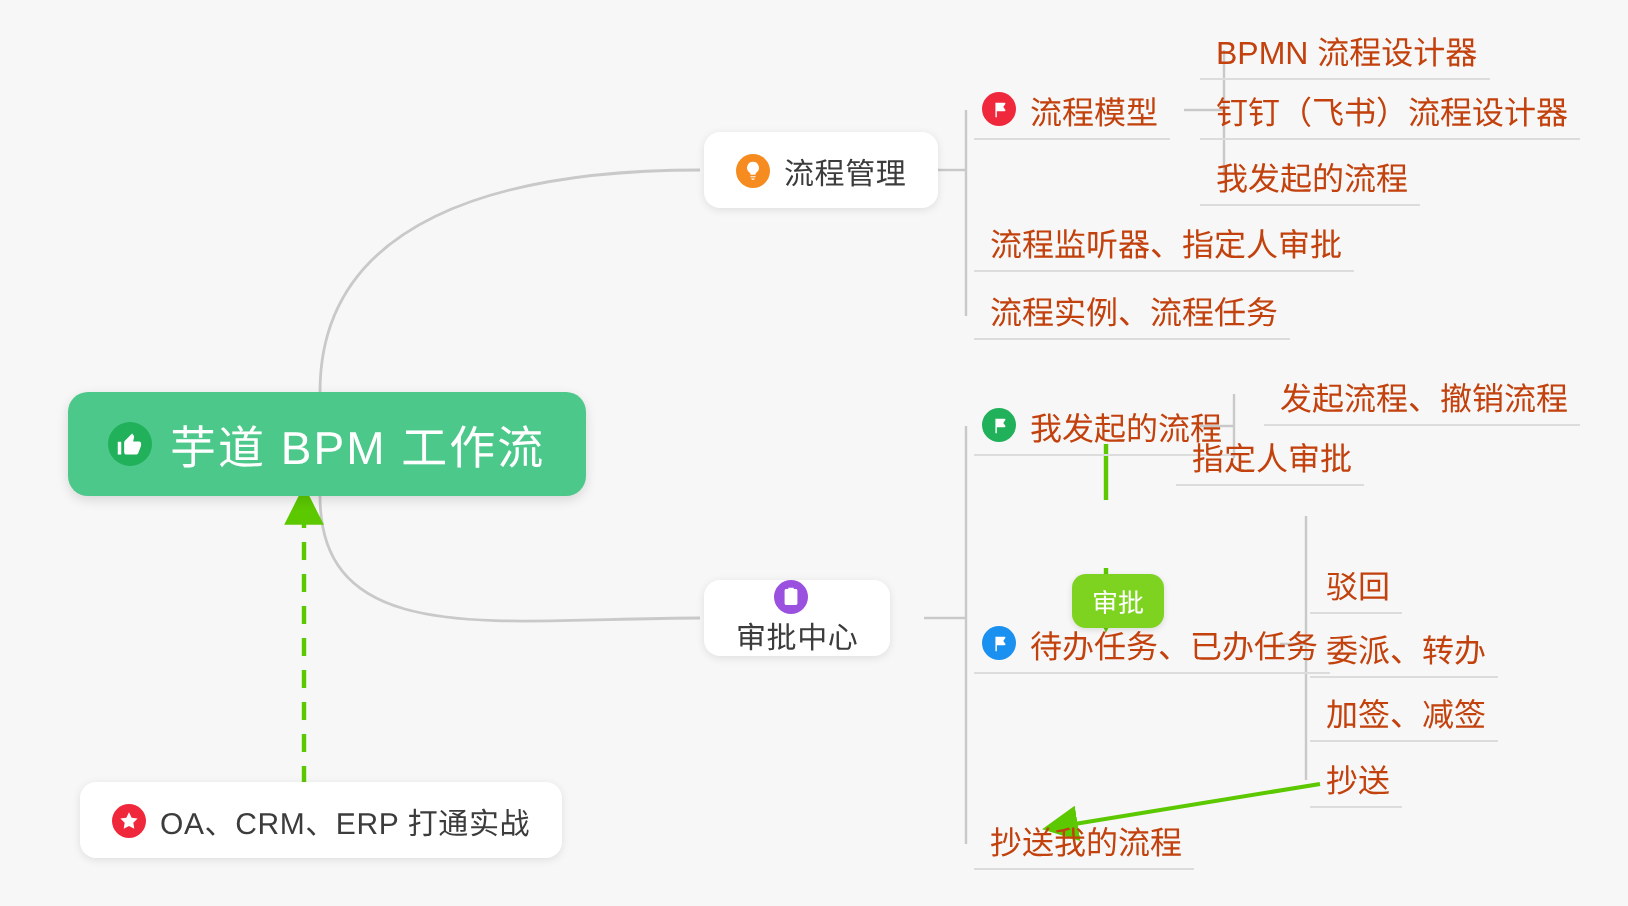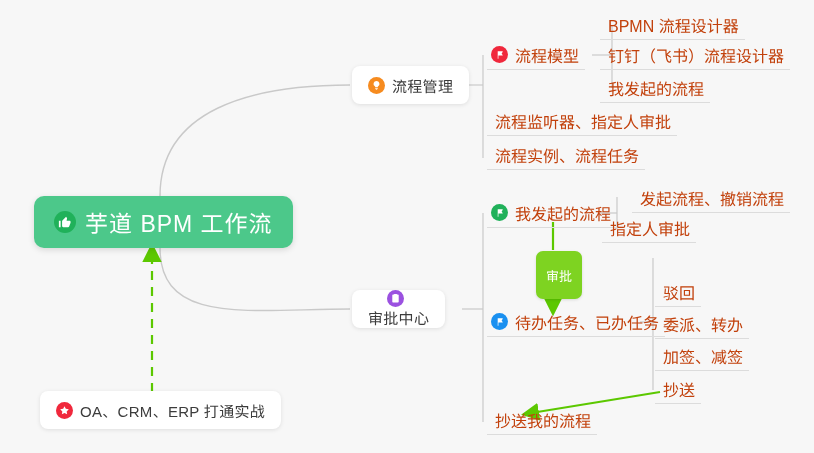--- a/index.html
+++ b/index.html
@@ -44,23 +44,24 @@
     padding:0 6px 0 8px;
     background:transparent;
   }
   .leaf .label{font-size:16px;color:#c2410c;white-space:nowrap;}
   .leaf.withicon{padding-left:4px;}
 
   
   .badge{
     background:#7ed321;
     border-radius:7px;
-    height:48px;padding:0 10px;
+    height:27px;padding:0 10px;
     justify-content:center;
     box-shadow:0 1px 3px rgba(0,0,0,.12);
+    margin-top:36px;
   }
   .badge .label{font-size:13px;color:#ffffff;white-space:nowrap;}
 
   
   .ic{
     width:17px;height:17px;border-radius:50%;
     display:inline-flex;align-items:center;justify-content:center;
     flex:0 0 auto;margin-right:7px;
   }
   .ic svg{display:block;}
@@ -181,21 +182,21 @@
     <span class="ic green">
       <svg width="10" height="10" viewBox="0 0 24 24" fill="#ffffff">
         <path d="M6.5 3.2h11c.9 0 1.4 1 .9 1.7l-2.5 3.4 2.5 3.4c.5.7 0 1.7-.9 1.7h-9.3v7.4h-1.7z"></path>
       </svg>
     </span>
     <span class="label">我发起的流程</span>
   </div>
   <div class="node leaf" style="left:620px;top:183px;margin-left:12px;">
     <span class="label">发起流程、撤销流程</span>
   </div>
-  <div class="node leaf" style="left:602px;top:213px;justify-content:center;">
+  <div class="node leaf" style="left:588px;top:213px;justify-content:center;">
     <span class="label">指定人审批</span>
   </div>
 
   <div class="node badge" style="left:536px;top:251px;">
     <span class="label">审批</span>
   </div>
 
   <div class="node leaf withicon" style="left:487px;top:307px;">
     <span class="ic blue">
       <svg width="10" height="10" viewBox="0 0 24 24" fill="#ffffff">

